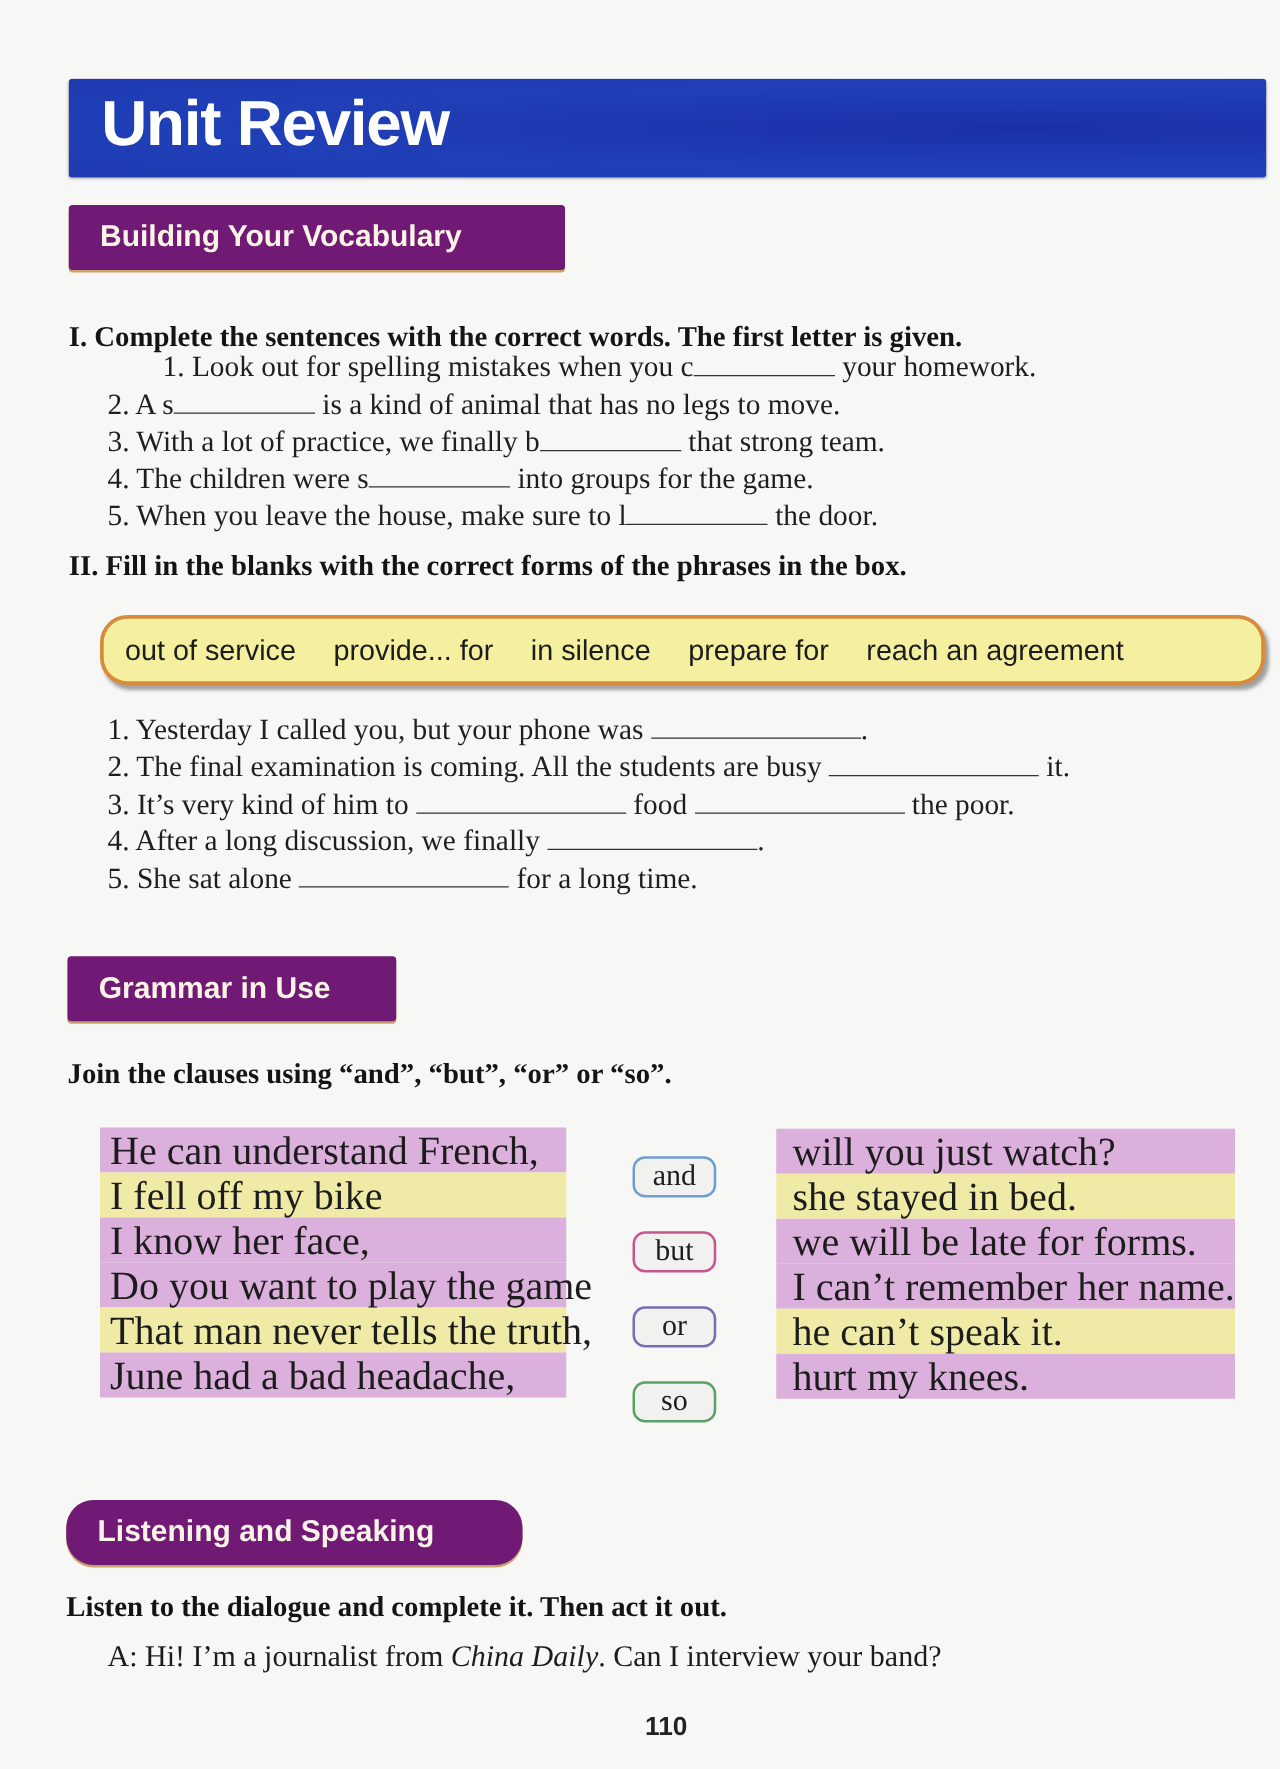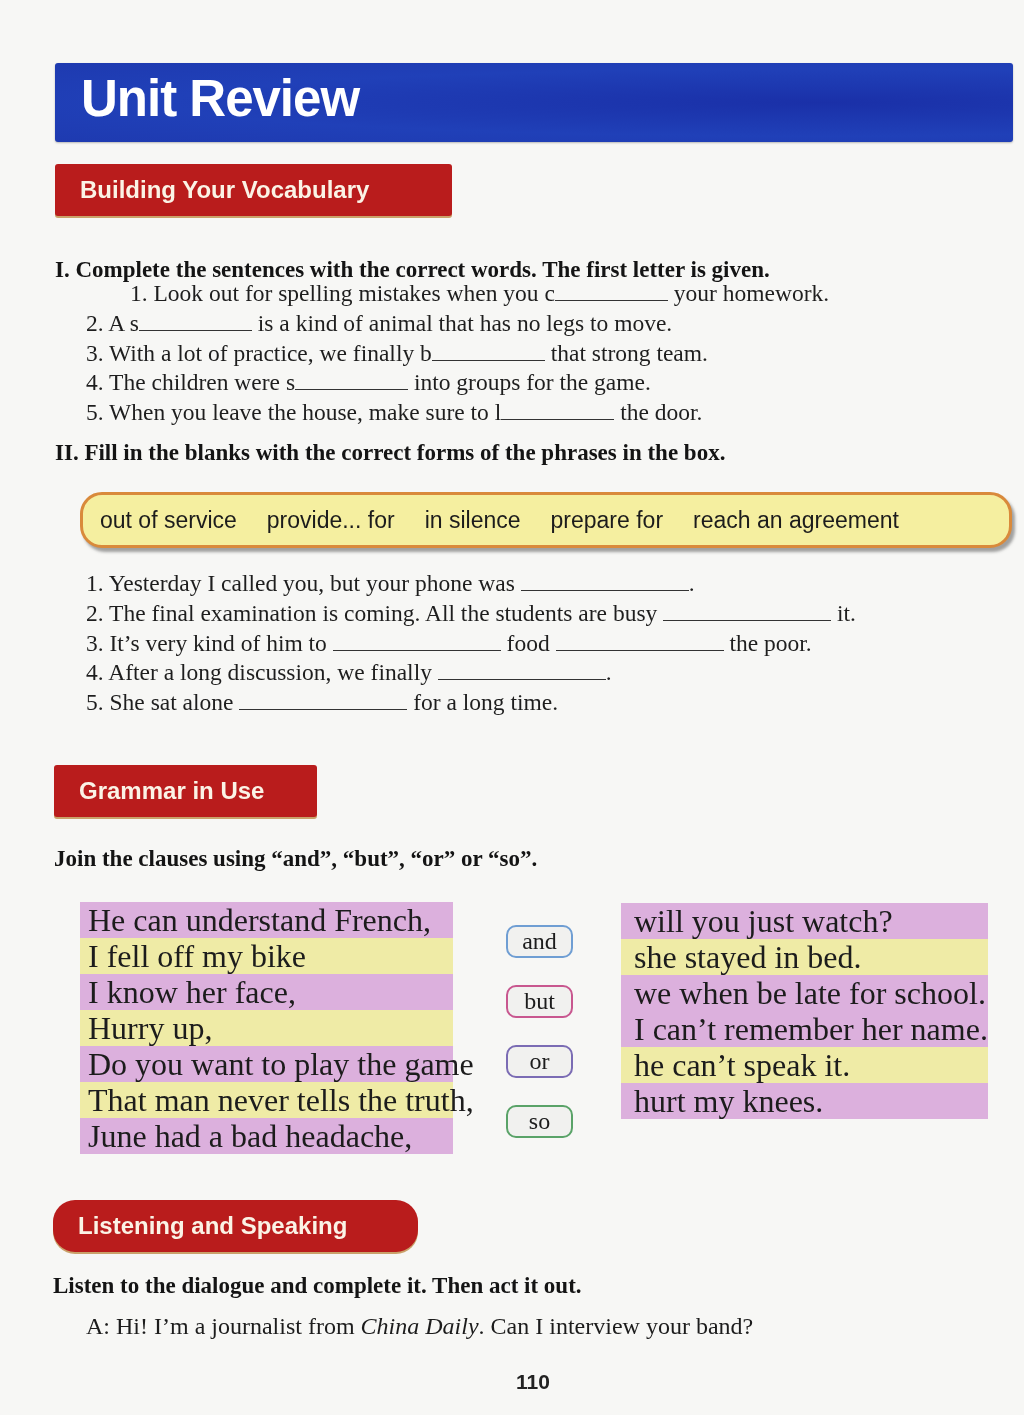--- a/index.html
+++ b/index.html
@@ -19,21 +19,21 @@
       box-shadow: 0 1px 2px rgba(0,0,0,0.25);
     }
     .banner-title {
       position: absolute; left: 26px; top: 6px;
       font-family: "Liberation Sans", "DejaVu Sans", sans-serif;
       font-weight: bold; font-size: 51px; color: #ffffff;
       letter-spacing: -1px;
     }
     .section-tag {
       position: absolute; height: 52px;
-      background: #b91c1c;
+      background: #701a75;
       border-radius: 3px;
       box-shadow: 0 2px 0 #caa26a;
       font-family: "Liberation Sans", "DejaVu Sans", sans-serif;
       font-weight: bold; font-size: 24px; color: #fbf3e6;
       display: flex; align-items: center; padding: 0 25px; box-sizing: border-box;
     }
     .instruction {
       position: absolute; font-weight: bold; font-size: 23px; color: #141414;
       white-space: nowrap;
     }
@@ -132,35 +132,34 @@
 </div>
 
 <div class="section-tag" style="left:54px; top:765px; width:263px;">Grammar in Use</div>
 
 <div class="instruction" style="left:54px; top:846px;">Join the clauses using “and”, “but”, “or” or “so”.</div>
 
 <div class="clause-table" style="left:80px; top:902px; width:373px;">
   <div class="clause-row row-pink">He can understand French,</div>
   <div class="clause-row row-yellow">I fell off my bike</div>
   <div class="clause-row row-pink">I know her face,</div>
-  <div class="clause-row row-yellow">Hurry up,</div>
   <div class="clause-row row-pink">Do you want to play the game</div>
   <div class="clause-row row-yellow">That man never tells the truth,</div>
   <div class="clause-row row-pink">June had a bad headache,</div>
 </div>
 
 <div class="connector" style="top: 925px; border-color: rgb(111, 158, 211);">and</div>
 <div class="connector" style="top: 985px; border-color: rgb(200, 87, 143);">but</div>
 <div class="connector" style="top: 1045px; border-color: rgb(123, 108, 180);">or</div>
 <div class="connector" style="top: 1105px; border-color: rgb(90, 163, 104);">so</div>
 
 <div class="clause-table" style="left:621px; top:903px; width:367px;">
   <div class="clause-row row-pink" style="padding-left:13px;">will you just watch?</div>
   <div class="clause-row row-yellow" style="padding-left:13px;">she stayed in bed.</div>
-  <div class="clause-row row-pink" style="padding-left:13px;">we when be late for school.</div>
+  <div class="clause-row row-pink" style="padding-left:13px;">we will be late for forms.</div>
   <div class="clause-row row-pink" style="padding-left:13px;">I can’t remember her name.</div>
   <div class="clause-row row-yellow" style="padding-left:13px;">he can’t speak it.</div>
   <div class="clause-row row-pink" style="padding-left:13px;">hurt my knees.</div>
 </div>
 
 <div class="section-tag" style="left:53px; top:1200px; width:365px;border-radius:22px;">Listening and Speaking</div>
 
 <div class="instruction" style="left:53px; top:1273px;">Listen to the dialogue and complete it. Then act it out.</div>
 
 <div class="dialogue">

